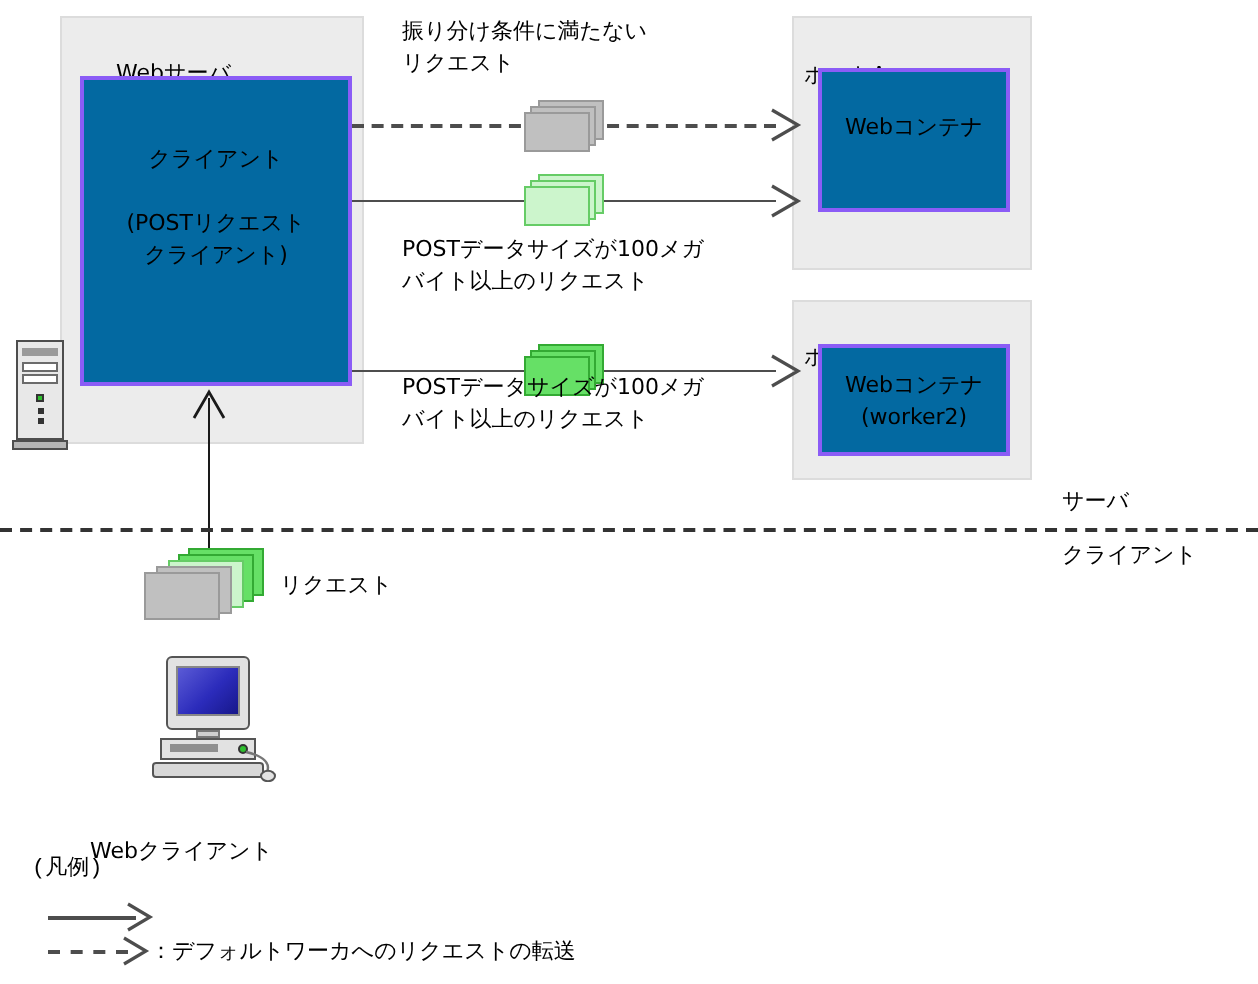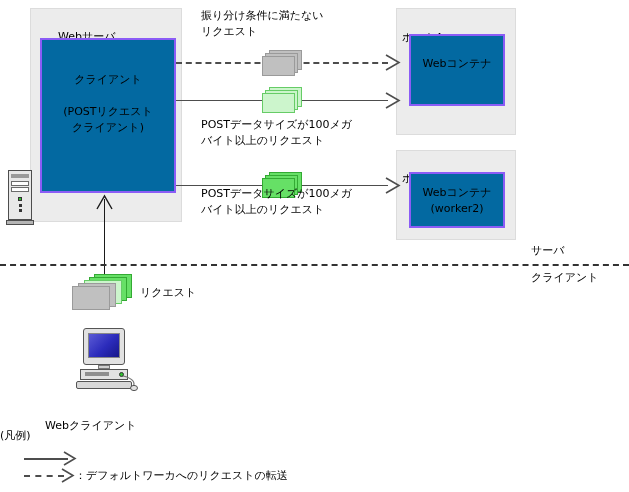--- a/index.html
+++ b/index.html
@@ -216,21 +216,21 @@
 
     <div class="abs" style="left:0px; top:53px; width:56px; height:8px; background:#d8d8d8; border:1px solid #555; box-sizing:border-box; border-radius:2px;"></div>
 
     <svg class="abs" style="left:46px; top:47px;" width="18" height="16" viewBox="0 0 18 16">
       <path d="M1,1 C10,3 14,7 11,12" fill="none" stroke="#777" stroke-width="1.2"></path>
       <ellipse cx="12" cy="13" rx="3.5" ry="2.6" fill="#e2e2e2" stroke="#555" stroke-width="1"></ellipse>
     </svg>
   </div>
   <div class="lbl" style="left:45px; top:418px;">Webクライアント</div>
 
-  <div class="lbl" style="left:0; top:428px;">(凡例)</div>
+  <div class="lbl" style="left:16px; top:428px;font-family:Liberation Mono, monospace;">(凡例)</div>
 
   <div class="hline" style="left:24px; top:458px; width:44px; border-top-width:2px;"></div>
   <svg class="abs" style="left:62px; top:450px;" width="16" height="17" viewBox="0 0 16 17">
     <polyline points="2,2 13,8.5 2,15" fill="none" stroke="#4d4d4d" stroke-width="1.6"></polyline>
   </svg>
 
   <div class="hline-dashed" style="left:24px; top:475px; width:40px;"></div>
   <svg class="abs" style="left:60px; top:467px;" width="16" height="17" viewBox="0 0 16 17">
     <polyline points="2,2 13,8.5 2,15" fill="none" stroke="#4d4d4d" stroke-width="1.6"></polyline>
   </svg>

